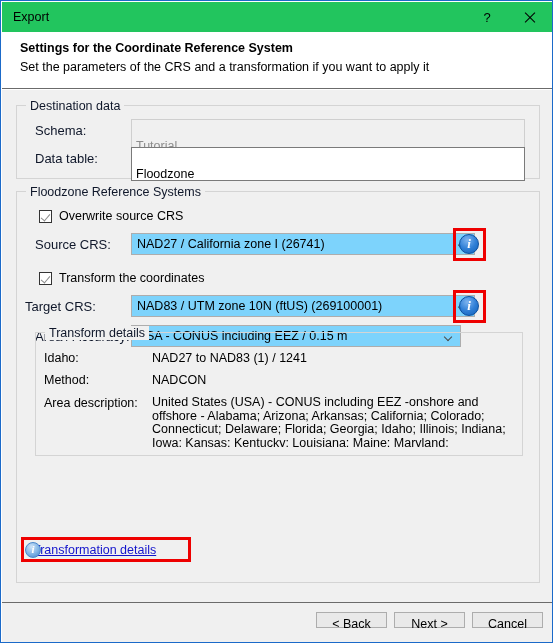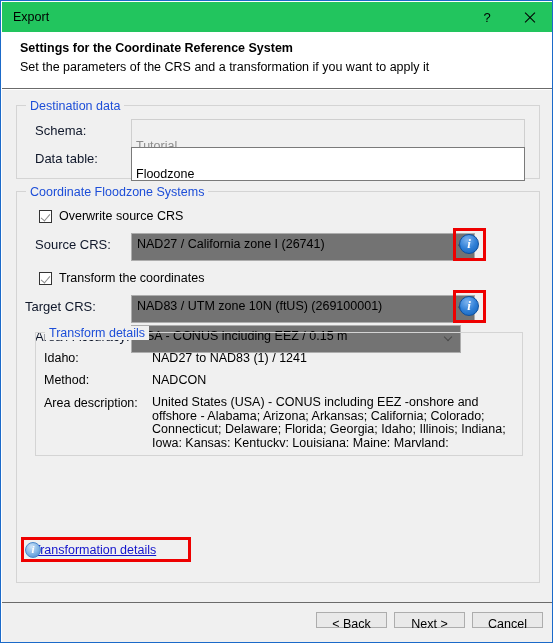--- a/index.html
+++ b/index.html
@@ -100,21 +100,21 @@
     position: absolute;
     box-sizing: border-box;
     border: 1px solid #d4d4d4;
   }
   .group > .legend {
     position: absolute;
     top: -7px; left: 9px;
     padding: 0 4px;
     background: #f0f0f0;
     font-size: 12.5px;
-    color: #1d4ed8;
+    color: #0f172a;
     white-space: nowrap;
   }
 
   #group-destination { left: 14px; top: 15px; width: 524px; height: 74px; }
   #group-crs        { left: 14px; top: 101px; width: 524px; height: 392px; }
   #group-opdetails  { left: 18px; top: 140px; width: 488px; height: 124px; }
 
   .fieldlabel {
     position: absolute;
     font-size: 13px;
@@ -138,23 +138,23 @@
   }
   .textbox.disabled {
     background: #f0f0f0;
     border-color: #cfcfcf;
     color: #8d8d8d;
   }
 
   .combo {
     position: absolute;
     box-sizing: border-box;
-    height: 28px;
+    height: 22px;
     border: 1px solid #adadad;
-    background: #737373;
+    background: #7dd3fc;
     font-size: 12.5px;
     color: #000;
     line-height: 20px;
     padding-left: 5px;
     white-space: nowrap;
     overflow: hidden;
   }
   .combo .arrow {
     position: absolute;
     right: 7px; top: 8px;
@@ -313,21 +313,21 @@
       <div class="legend">Destination data</div>
 
       <div class="fieldlabel" style="left:18px; top:17px;">Schema:</div>
       <div class="textbox disabled" style="left:114px; top:13px; width:394px;">Tutorial</div>
 
       <div class="fieldlabel" style="left:18px; top:45px;">Data table:</div>
       <div class="textbox" style="left:114px; top:41px; width:394px;">Floodzone</div>
     </div>
 
     <div class="group" id="group-crs">
-      <div class="legend">Coordinate Floodzone Systems</div>
+      <div class="legend">Floodzone Reference Systems</div>
 
       <div class="checkrow" style="left:22px; top:17px;">
         <span class="checkbox checked"></span>
         <span class="cklabel">Overwrite source CRS</span>
       </div>
 
       <div class="fieldlabel" style="left:18px; top:45px;">Source CRS:</div>
       <div class="combo" style="left:114px; top:41px; width:344px;">
         <span>NAD27 / California zone I (26741)</span>
         <span class="arrow"></span>

